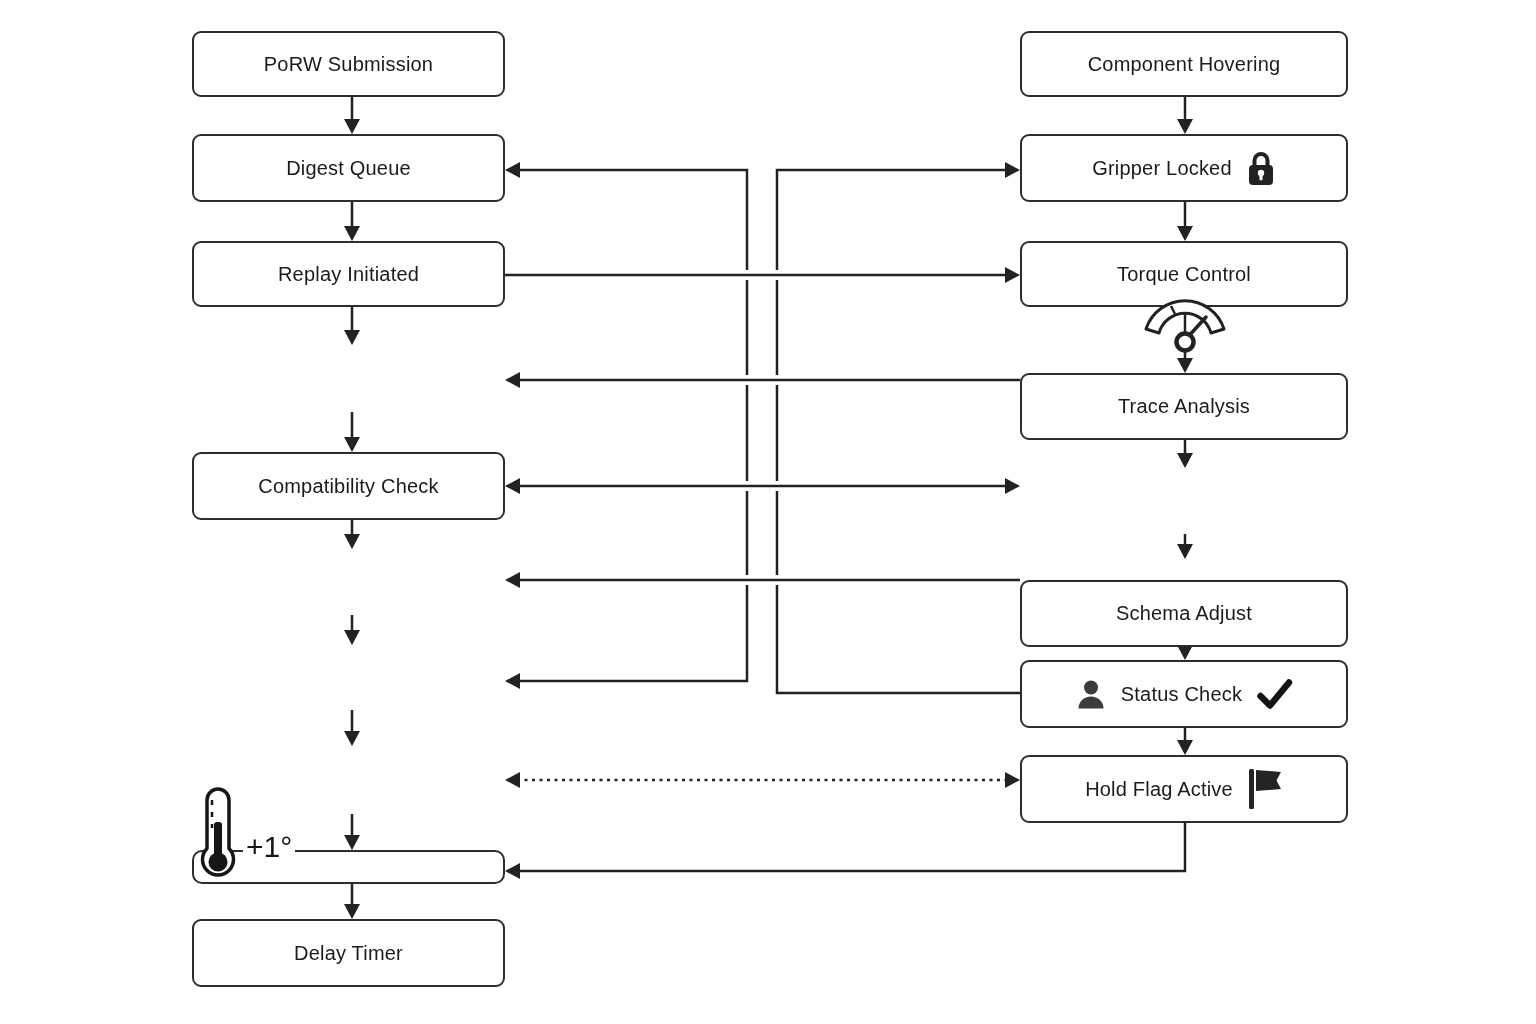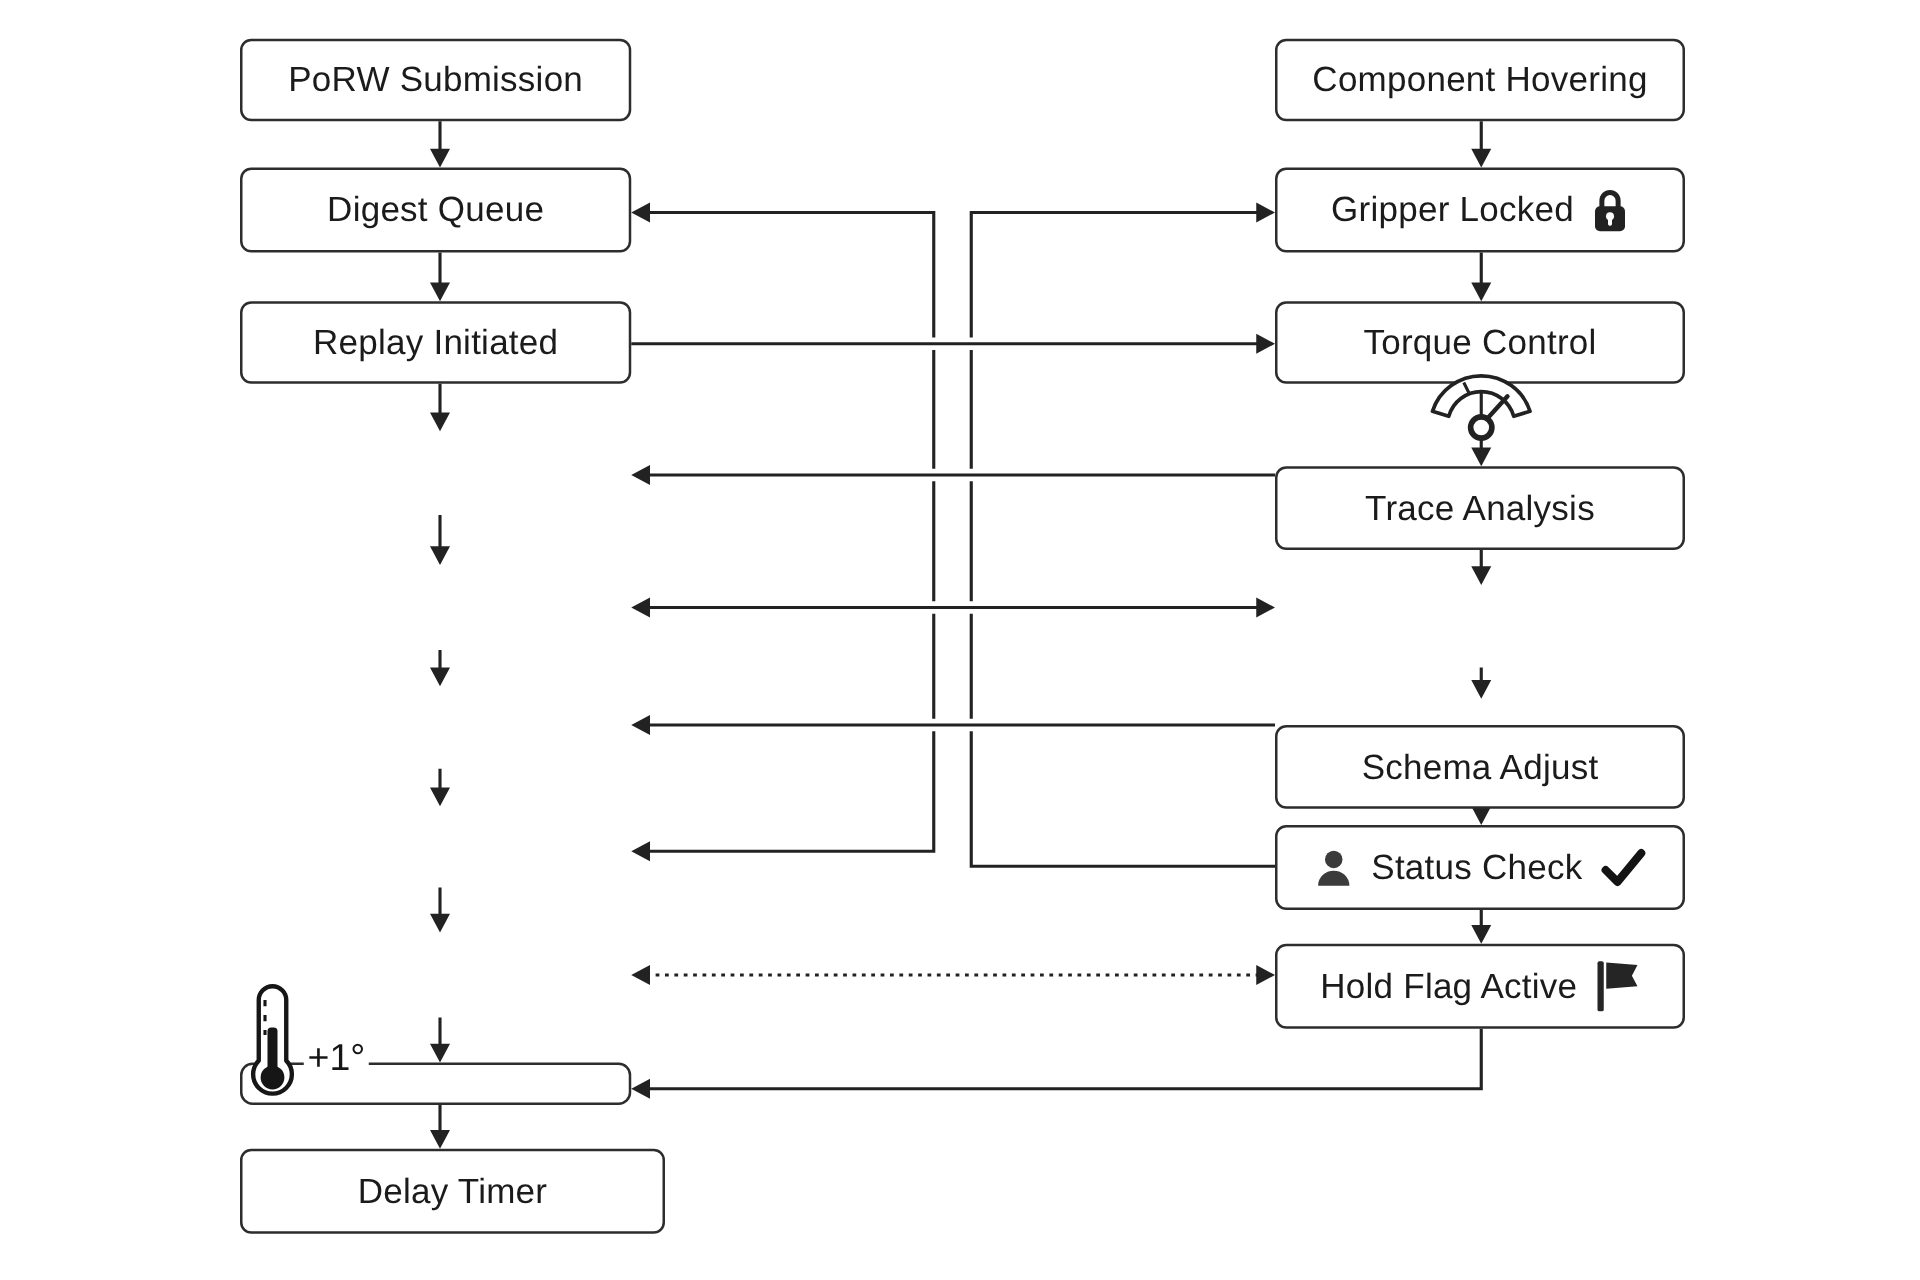--- a/index.html
+++ b/index.html
@@ -6,21 +6,21 @@
   .stage{
     position:relative;width:1536px;height:1024px;background:#ffffff;
     font-family:"Liberation Sans",sans-serif;overflow:hidden;
   }
   svg.layer{position:absolute;left:0;top:0;z-index:1;}
   svg.overlay{position:absolute;left:0;top:0;z-index:3;pointer-events:none;}
   .node{
     position:absolute;box-sizing:border-box;z-index:2;
     display:flex;align-items:center;justify-content:center;gap:14px;
     background:#ffffff;border:2.5px solid #2d2d2d;border-radius:9px;
-    font-size:28px;font-weight:500;color:#1b1b1b;letter-spacing:.2px;
+    font-size:20px;font-weight:500;color:#1b1b1b;letter-spacing:.2px;
     white-space:nowrap;
   }
   .node .ic{display:block;flex:0 0 auto;}
   .edge-label{
     position:absolute;z-index:4;background:#ffffff;padding:0 3px;
     font-size:30px;font-weight:500;color:#161616;line-height:1;
   }
 </style>
 </head>
 <body>
@@ -111,24 +111,27 @@
 
   <div class="node" style="left:192px;top:31px;width:313px;height:66px">
     <span>PoRW Submission</span>
   </div>
   <div class="node" style="left:192px;top:134px;width:313px;height:68px">
     <span>Digest Queue</span>
   </div>
   <div class="node" style="left:192px;top:241px;width:313px;height:66px">
     <span>Replay Initiated</span>
   </div>
+  <div class="node" style="left:192px;top:452px;width:313px;height:68px">
+    <span>Compatibility Check</span>
+  </div>
   <div class="node" style="left:192px;top:850px;width:313px;height:34px;border-radius:10px">
     <span></span>
   </div>
-  <div class="node" style="left:192px;top:919px;width:340px;height:68px">
+  <div class="node" style="left:192px;top:919px;width:313px;height:68px">
     <span>Delay Timer</span>
   </div>
 
   <div class="node" style="left:1020px;top:31px;width:328px;height:66px">
     <span>Component Hovering</span>
   </div>
   <div class="node" style="left:1020px;top:134px;width:328px;height:68px">
     <span>Gripper Locked</span>
     <svg class="ic" width="30" height="38" viewBox="0 0 30 38">
       <path d="M8.5 17 V11.5 a6.5 6.5 0 0 1 13 0 V17" fill="none" stroke="#222" stroke-width="4"></path>

